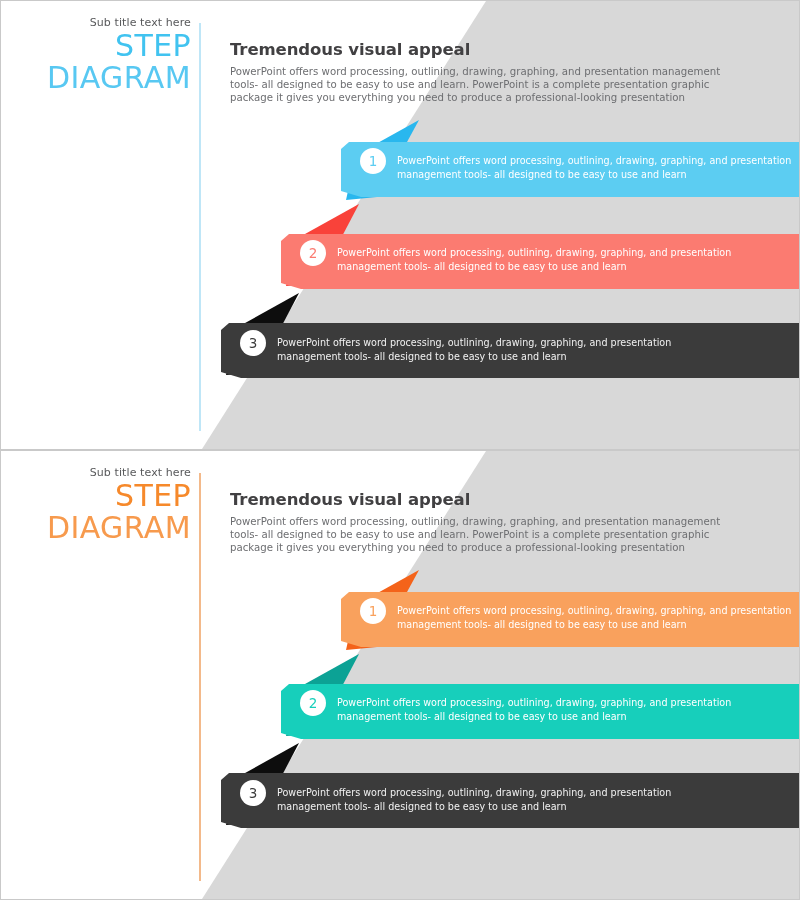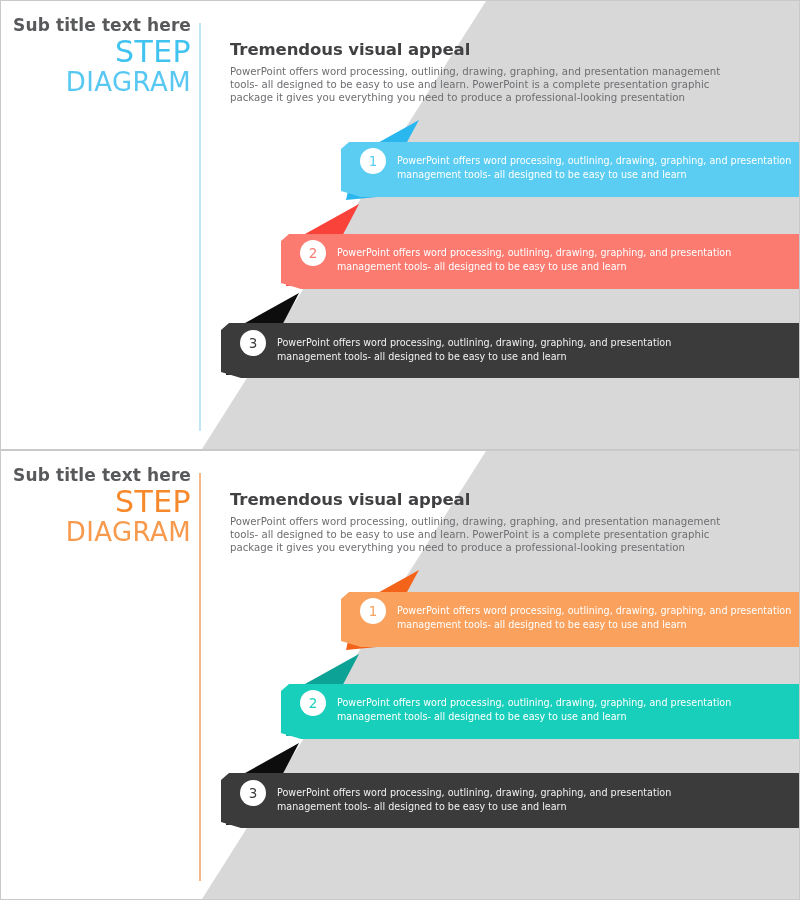--- a/index.html
+++ b/index.html
@@ -47,36 +47,36 @@
   
   .left-title {
     position: absolute;
     left: 0;
     top: 16px;
     width: 190px;
     text-align: right;
     line-height: 1;
   }
   .subtitle {
-    font-size: 17px;
+    font-size: 11px;
     color: #58595b;
-    font-weight: 700;
+    font-weight: 400;
     letter-spacing: 0.1px;
     display: block;
     padding-bottom: 3px;
   }
   .step-word {
     font-size: 30px;
     font-weight: 400;
     display: block;
     letter-spacing: 0.4px;
     padding-bottom: 2px;
   }
   .diagram-word {
-    font-size: 26px;
+    font-size: 30px;
     font-weight: 400;
     display: block;
     letter-spacing: 0.4px;
   }
 
   
   .v-divider {
     position: absolute;
     left: 198px;
     top: 22px;

